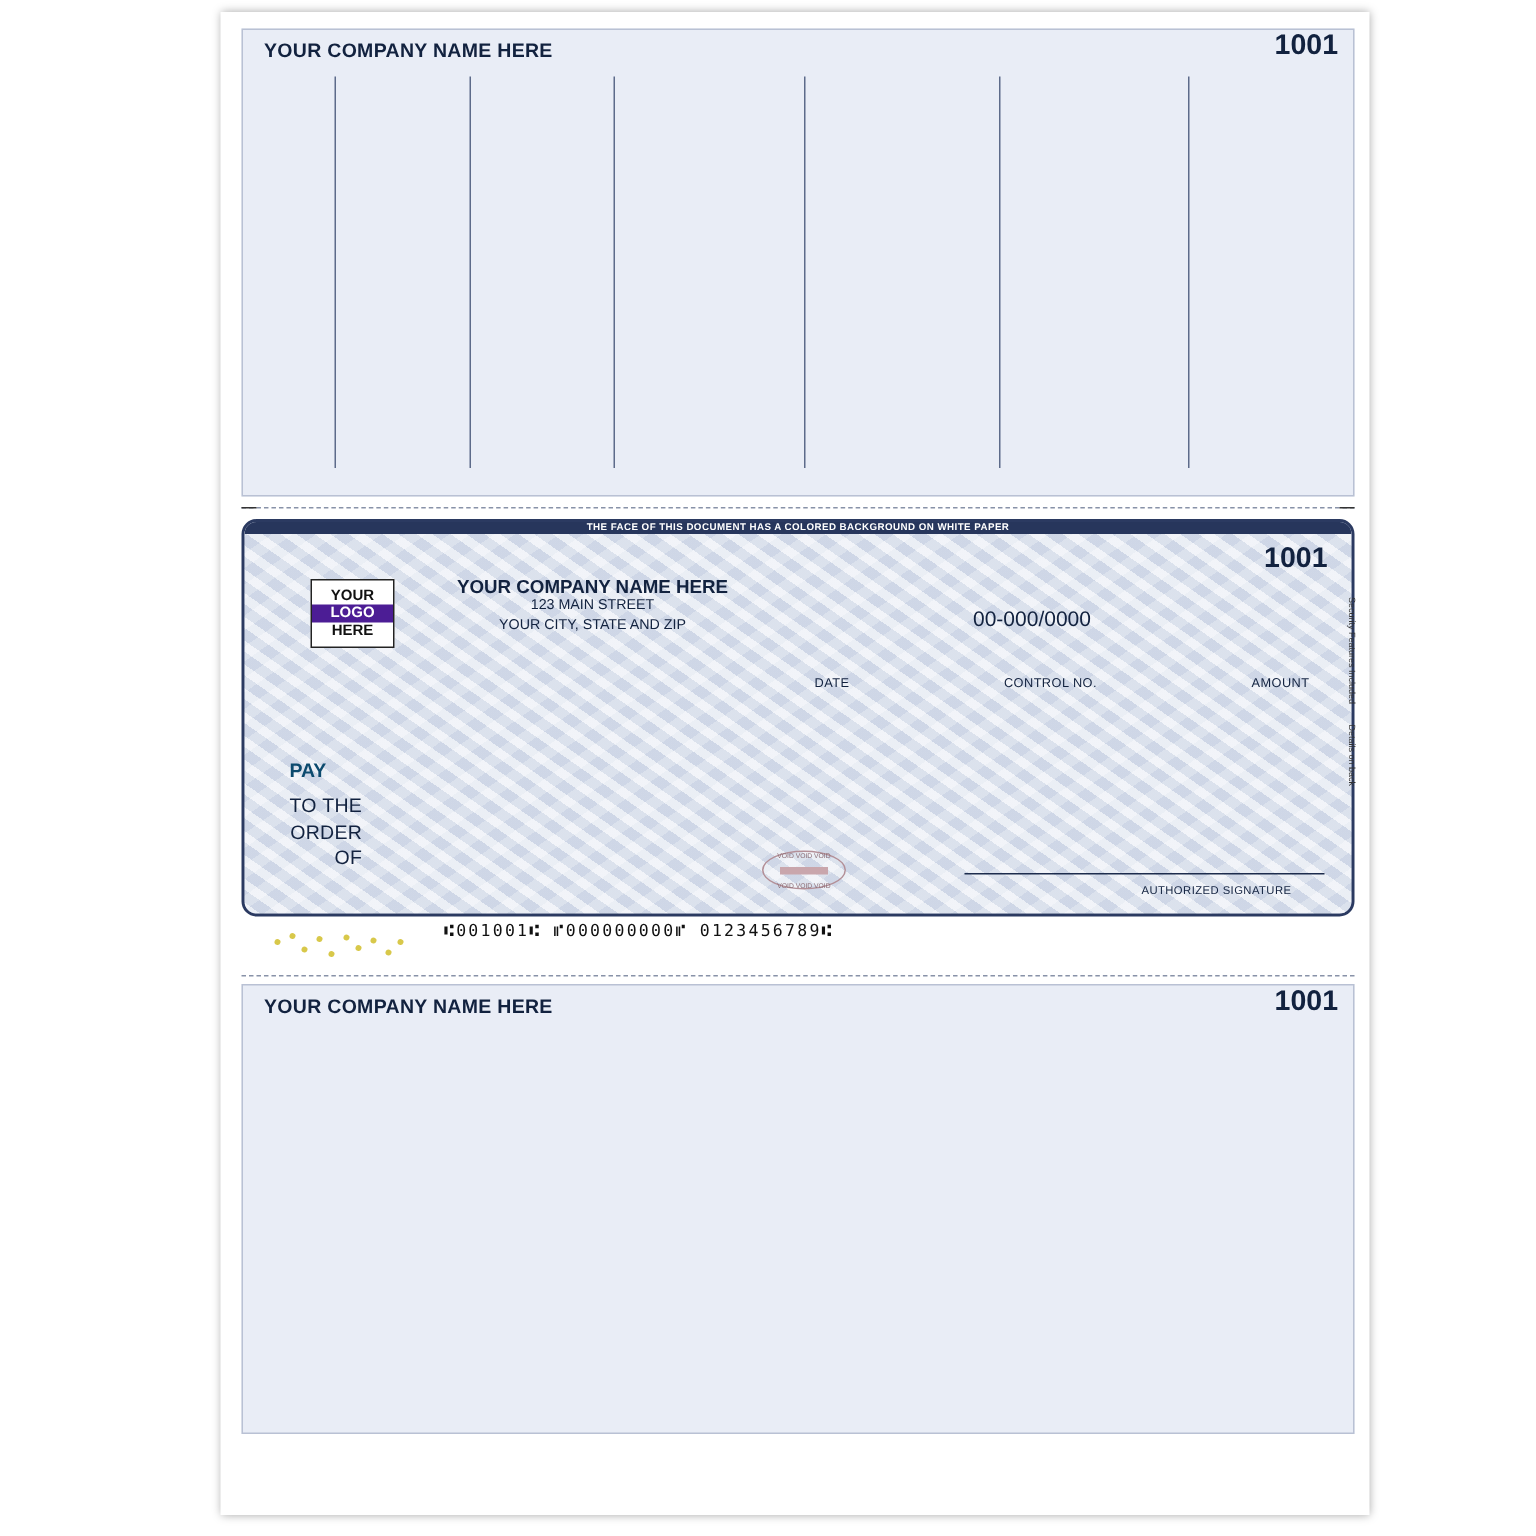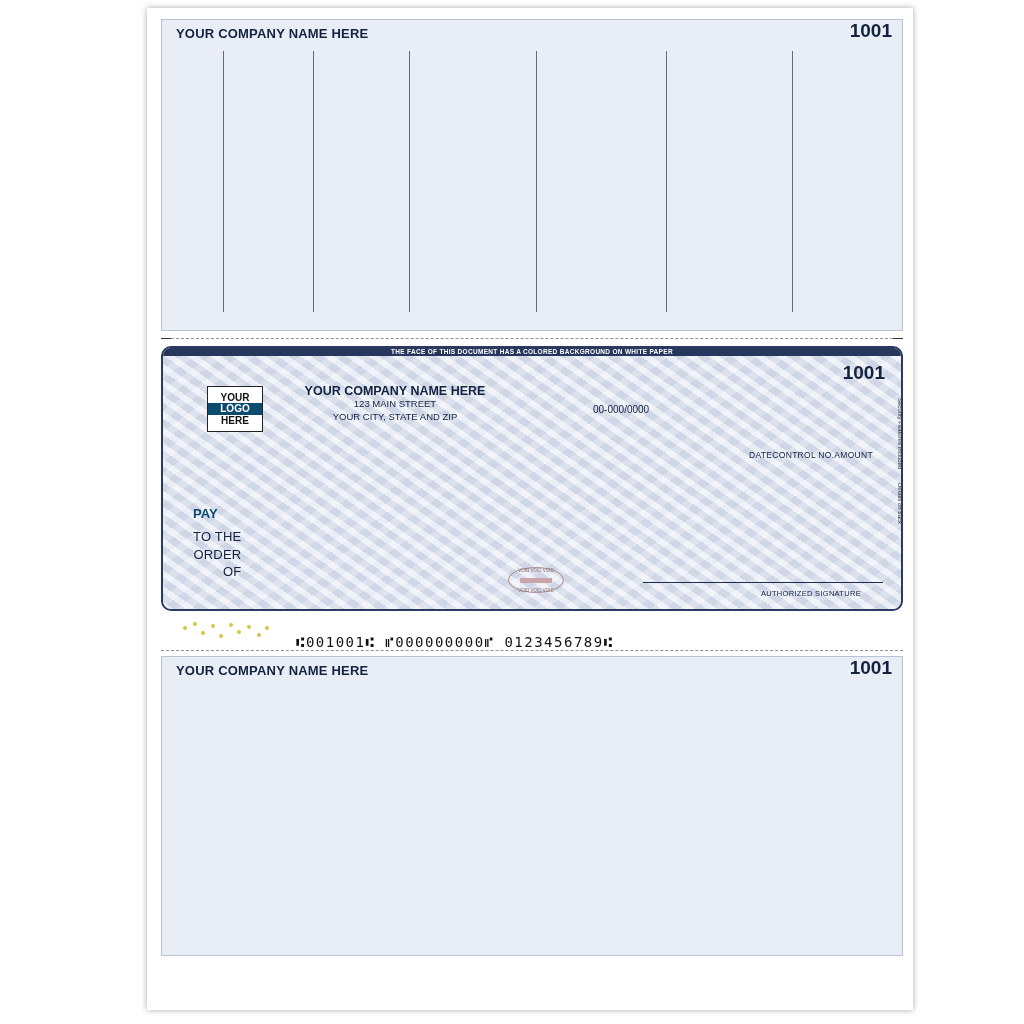--- a/index.html
+++ b/index.html
@@ -191,21 +191,21 @@
     display: flex;
     flex-direction: column;
     align-items: center;
     justify-content: center;
     font-size: 10px;
     font-weight: bold;
     color: #111;
     line-height: 1.15;
   }
   .logo-box .mid {
-    background: #0c4a6e;
+    background: #4c1d95;
     color: #fff;
     width: 100%;
     text-align: center;
   }
 
   .payer-block {
     position: absolute;
     left: 112px;
     top: 36px;
     text-align: center;
@@ -232,40 +232,41 @@
     color: #12223f;
     line-height: 1.4;
   }
   .bank-block .bnk { font-weight: bold; font-size: 10px; }
 
   .fraction {
     position: absolute;
     left: 430px;
     top: 56px;
     width: 190px;
-    font-size: 10px;
+    text-align: center;
+    font-size: 14px;
     color: #12223f;
   }
 
   .check-num-face {
     position: absolute;
     right: 16px;
     top: 14px;
     font-size: 19px;
     font-weight: bold;
     color: #12223f;
   }
 
   .field-labels {
     position: absolute;
     top: 102px;
     left: 380px;
     width: 330px;
     display: flex;
-    justify-content: flex-end;
+    justify-content: space-between;
     font-size: 8.5px;
     color: #12223f;
     letter-spacing: 0.3px;
   }
 
   .pay-label {
     position: absolute;
     left: 30px;
     top: 158px;
     font-size: 13px;
@@ -344,23 +345,23 @@
   .micr-row {
     position: absolute;
     left: 14px;
     top: 606px;
     width: 742px;
     height: 34px;
   }
   .micr {
     position: absolute;
     left: 135px;
-    top: 20px;
+    top: 0;
     font-family: "DejaVu Sans Mono", monospace;
-    font-size: 14px;
+    font-size: 11px;
     letter-spacing: 1.5px;
     color: #111;
     white-space: nowrap;
   }
   .confetti {
     position: absolute;
     left: 18px;
     top: 6px;
     width: 90px;
     height: 22px;

